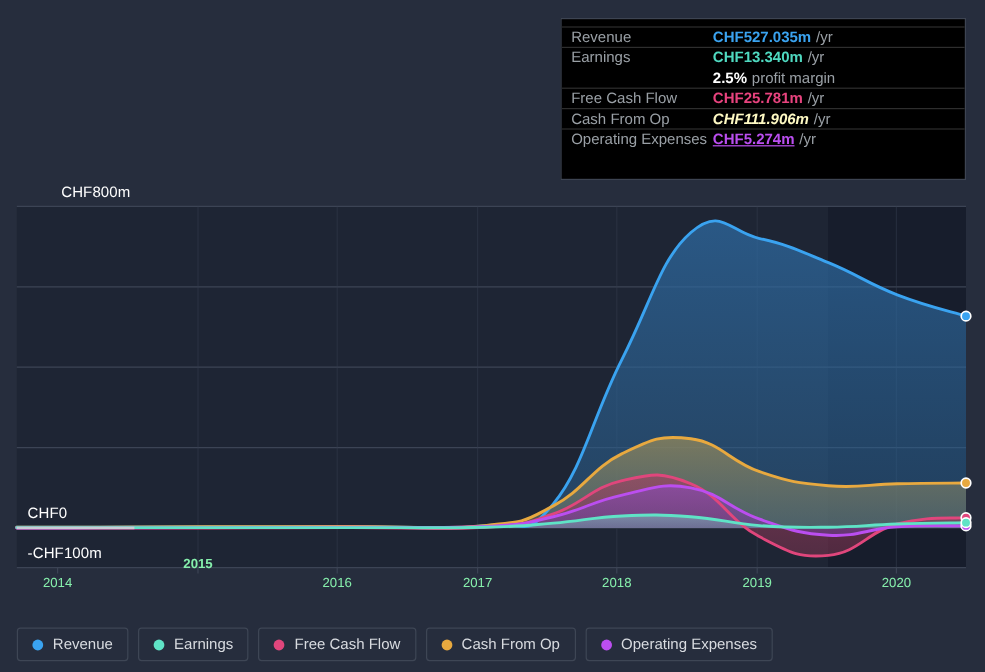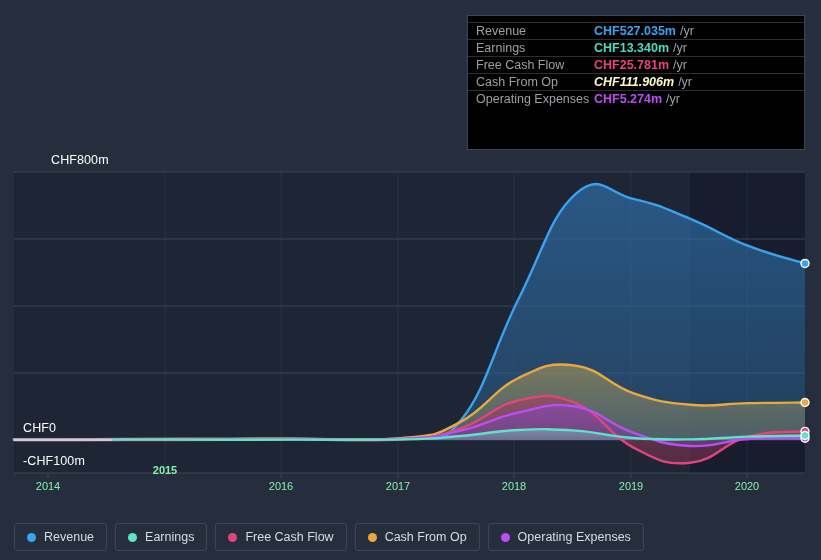--- a/index.html
+++ b/index.html
@@ -189,33 +189,38 @@
         <div class="tt-row">
           <span class="tt-key">Revenue</span>
           <span class="tt-val" style="color: rgb(58, 163, 240);">CHF527.035m</span>
           <span class="tt-suffix">/yr</span>
         </div>
         <div class="tt-row">
           <span class="tt-key">Earnings</span>
           <span class="tt-val" style="color: rgb(79, 217, 192);">CHF13.340m</span>
           <span class="tt-suffix">/yr</span>
         </div>
+        <div class="tt-row noline">
+          <span class="tt-key"></span>
+          <span class="tt-val" style="color: rgb(255, 255, 255);">2.5%</span>
+          <span class="tt-suffix">profit margin</span>
+        </div>
         <div class="tt-row">
           <span class="tt-key">Free Cash Flow</span>
           <span class="tt-val" style="color: rgb(232, 67, 126);">CHF25.781m</span>
           <span class="tt-suffix">/yr</span>
         </div>
         <div class="tt-row">
           <span class="tt-key">Cash From Op</span>
           <span class="tt-val" style="color: #fef9c3; font-style: italic;">CHF111.906m</span>
           <span class="tt-suffix">/yr</span>
         </div>
         <div class="tt-row">
           <span class="tt-key">Operating Expenses</span>
-          <span class="tt-val" style="color: rgb(187, 78, 240);">CHF5.274m</span>
+          <span class="tt-val" style="color: rgb(187, 78, 240); text-decoration: underline;">CHF5.274m</span>
           <span class="tt-suffix">/yr</span>
         </div>
       </div>
   </div>
 
   <div id="legend">
       <div class="legend-item">
         <span class="legend-dot" style="background: rgb(58, 163, 240);"></span>
         <span>Revenue</span>
       </div>

